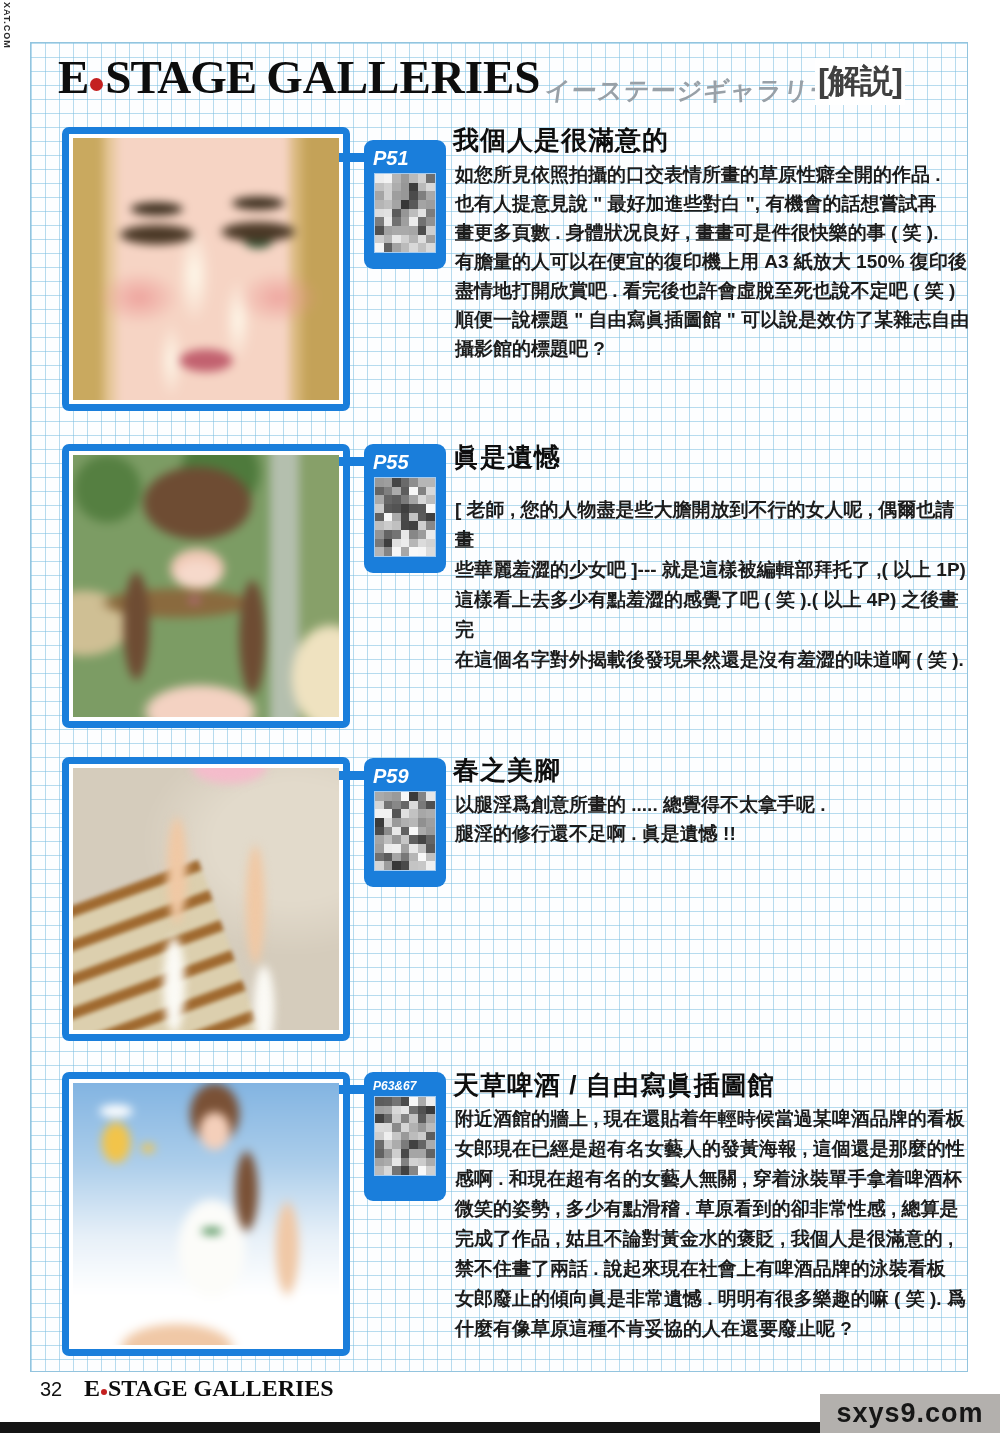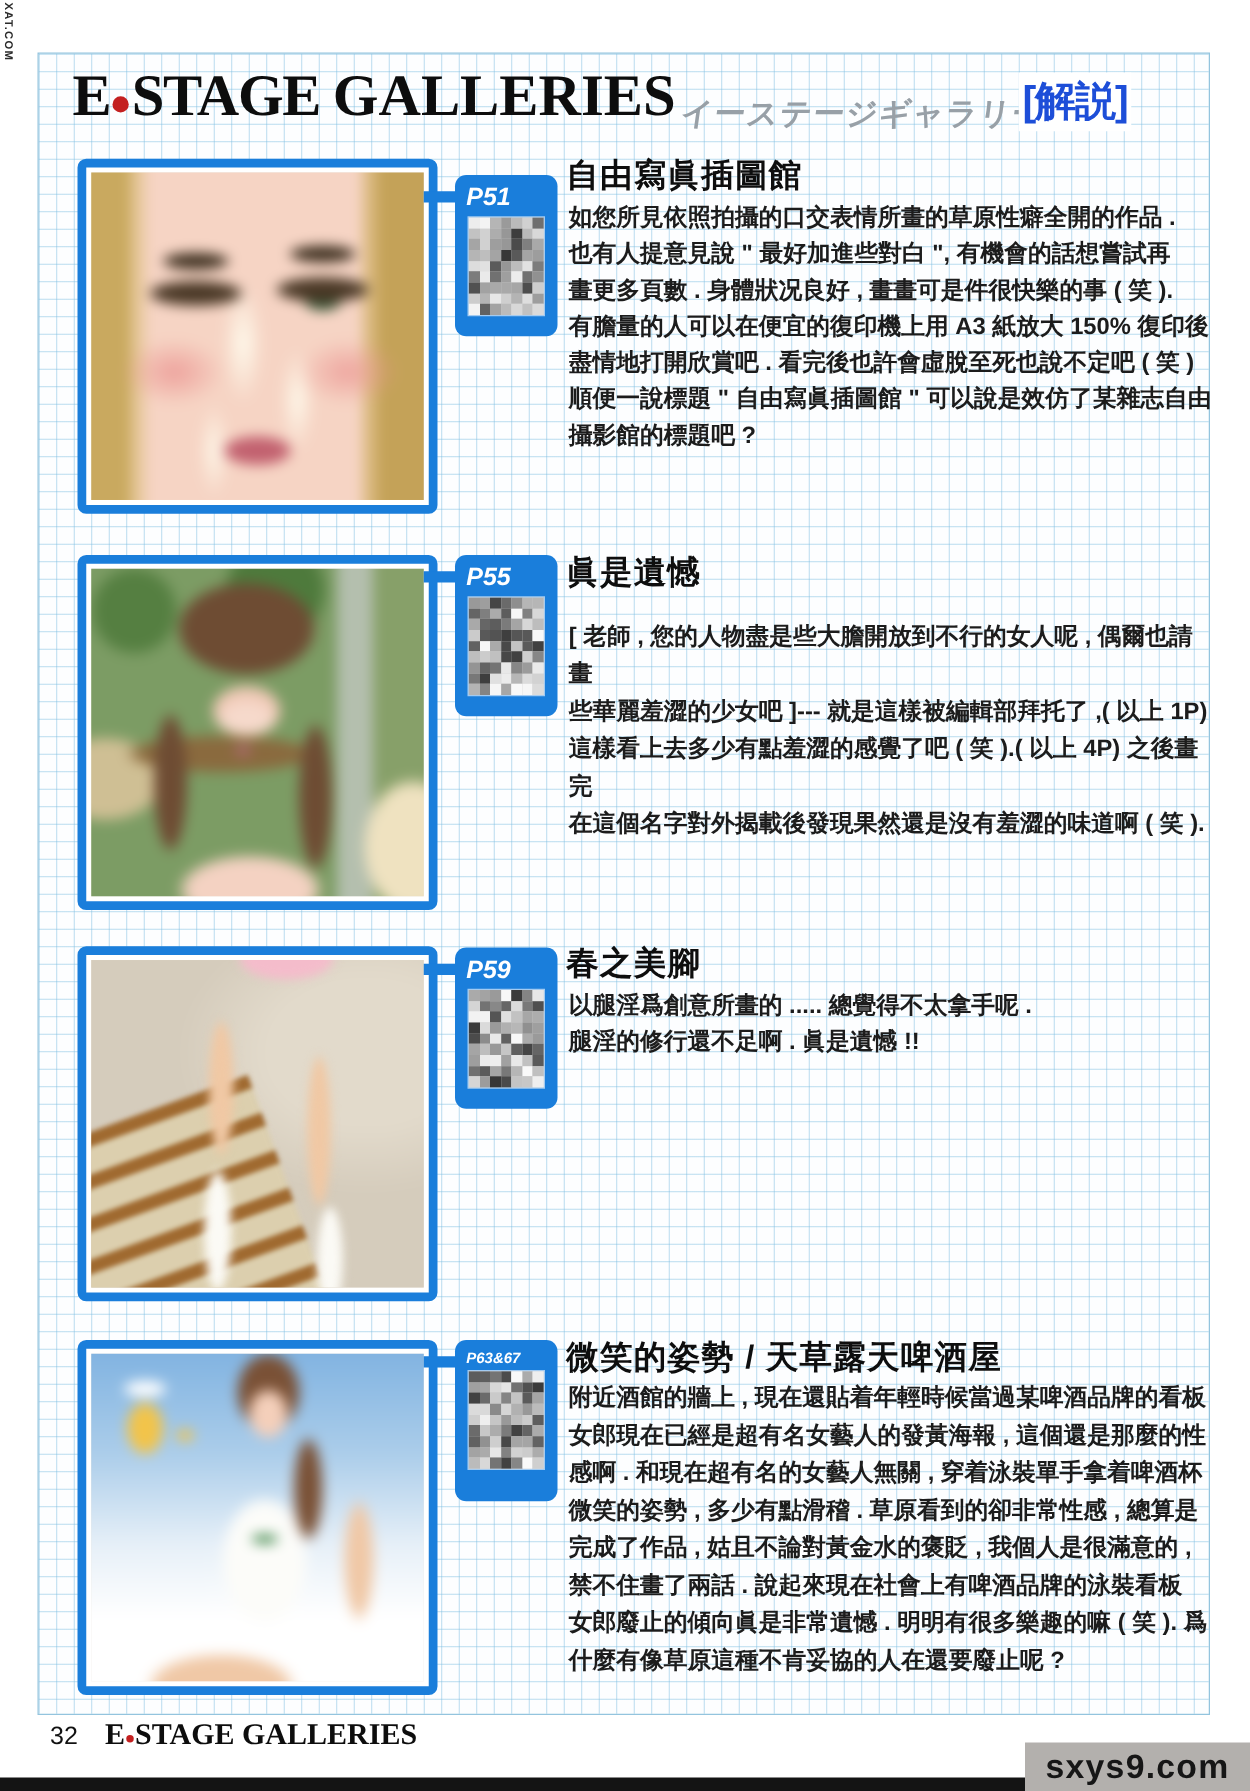--- a/index.html
+++ b/index.html
@@ -44,21 +44,21 @@
     display:inline-block;width:13px;height:13px;border-radius:50%;
     background:#c42020;margin:0 2px 2px 2px;
   }
   .kana{
     position:absolute;left:545px;top:74px;
     font-size:25px;font-weight:bold;color:#98a0a7;
     letter-spacing:1px;transform:skewX(-8deg);white-space:nowrap;
   }
   .tag{
     position:absolute;left:815px;top:58px;
-    font-size:33px;font-weight:900;color:#1d4ed8;
+    font-size:33px;font-weight:900;color:#404040;
     background:#fff;padding:1px 3px;letter-spacing:-1px;white-space:nowrap;
   }
   
   .frame{
     position:absolute;left:62px;width:288px;height:284px;
     border:7px solid var(--blue);border-radius:7px;
     background:#fff;padding:4px;
   }
   .art{position:relative;width:100%;height:100%;overflow:hidden;background:#e8e4da}
   .art::before,.art::after{content:"";position:absolute;inset:-12px;filter:blur(5px)}
@@ -243,21 +243,21 @@
       <i style="background: rgb(157, 157, 157);"></i>
       <i style="background: rgb(244, 244, 244);"></i>
       <i style="background: rgb(97, 97, 97);"></i>
       <i style="background: rgb(163, 163, 163);"></i>
       <i style="background: rgb(187, 187, 187);"></i>
       <i style="background: rgb(216, 216, 216);"></i>
       <i style="background: rgb(193, 193, 193);"></i>
       <i style="background: rgb(218, 218, 218);"></i>
     </div>
 </div>
-<h2 class="sec-title" style="top:123px">自由寫眞插圖館</h2>
+<h2 class="sec-title" style="top:123px">我個人是很滿意的</h2>
 <p class="sec-body" style="top:160px">如您所見依照拍攝的口交表情所畫的草原性癖全開的作品 .
 也有人提意見說 " 最好加進些對白 ", 有機會的話想嘗試再
 畫更多頁數 . 身體狀况良好 , 畫畫可是件很快樂的事 ( 笑 ).
 有膽量的人可以在便宜的復印機上用 A3 紙放大 150% 復印後
 盡情地打開欣賞吧 . 看完後也許會虛脫至死也說不定吧 ( 笑 )
 順便一說標題 " 自由寫眞插圖館 " 可以說是效仿了某雜志自由
 攝影館的標題吧 ?</p>
 
 <div class="frame" style="top:444px">
   <div class="art art2"></div>
@@ -477,21 +477,21 @@
       <i style="background: rgb(172, 172, 172);"></i>
       <i style="background: rgb(187, 187, 187);"></i>
       <i style="background: rgb(216, 216, 216);"></i>
       <i style="background: rgb(116, 116, 116);"></i>
       <i style="background: rgb(66, 66, 66);"></i>
       <i style="background: rgb(134, 134, 134);"></i>
       <i style="background: rgb(249, 249, 249);"></i>
       <i style="background: rgb(207, 207, 207);"></i>
     </div>
 </div>
-<h2 class="sec-title" style="top:1068px">微笑的姿勢 / 天草露天啤酒屋</h2>
+<h2 class="sec-title" style="top:1068px">天草啤酒 / 自由寫眞插圖館</h2>
 <p class="sec-body tall" style="top:1104px">附近酒館的牆上 , 現在還貼着年輕時候當過某啤酒品牌的看板
 女郎現在已經是超有名女藝人的發黃海報 , 這個還是那麼的性
 感啊 . 和現在超有名的女藝人無關 , 穿着泳裝單手拿着啤酒杯
 微笑的姿勢 , 多少有點滑稽 . 草原看到的卻非常性感 , 總算是
 完成了作品 , 姑且不論對黃金水的褒貶 , 我個人是很滿意的 ,
 禁不住畫了兩話 . 說起來現在社會上有啤酒品牌的泳裝看板
 女郎廢止的傾向眞是非常遺憾 . 明明有很多樂趣的嘛 ( 笑 ). 爲
 什麼有像草原這種不肯妥協的人在還要廢止呢 ?</p>
 
 <div class="foot-page">32</div>

